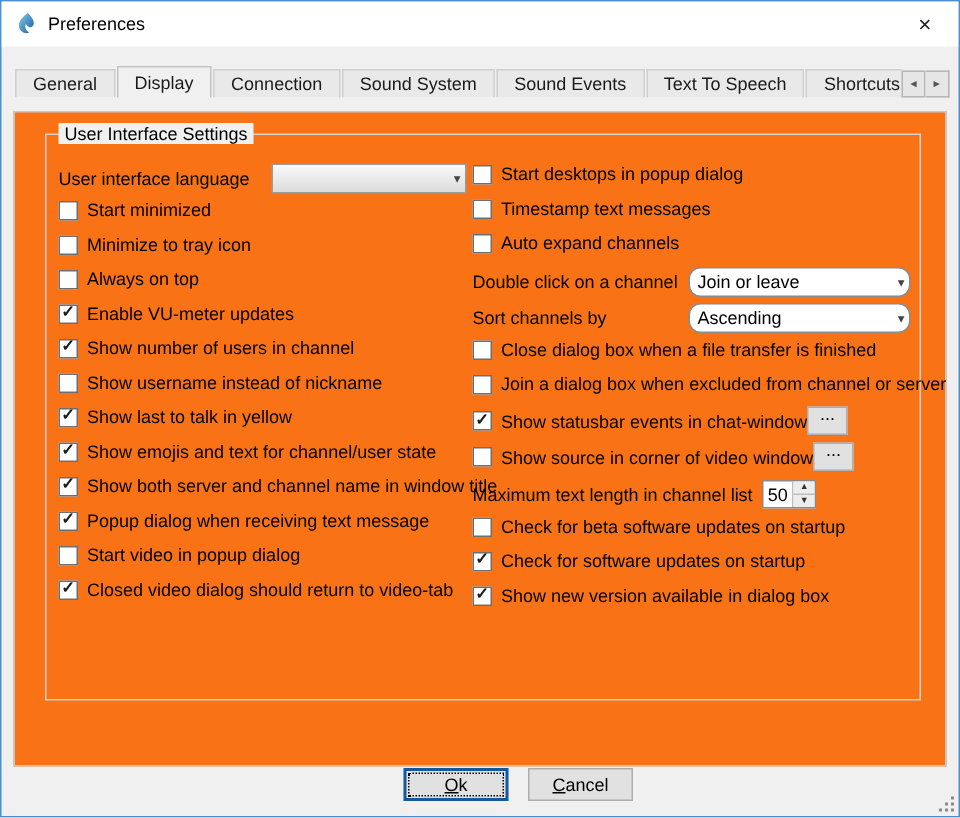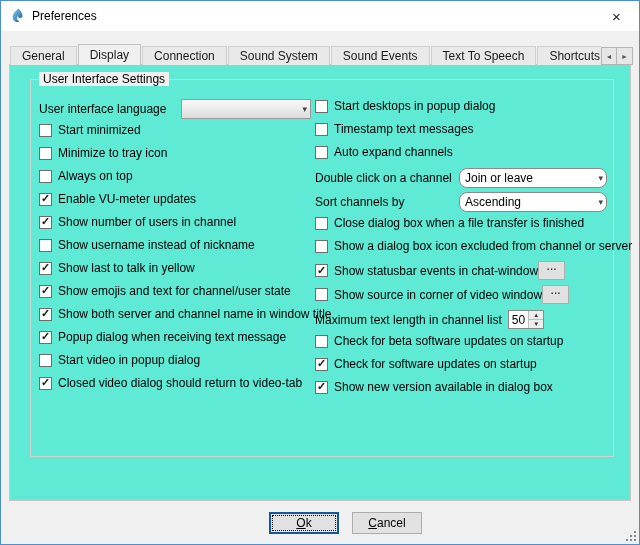--- a/index.html
+++ b/index.html
@@ -43,22 +43,22 @@
   }
   .tab-scroll-btn {
     width:16px; height:18px; background:#e6e6e6; border:1px solid #b5b5b5;
     display:flex; align-items:center; justify-content:center;
     font-size:7px; color:#555;
   }
   .tab-scroll-btn + .tab-scroll-btn { border-left:none; }
 
   
   .panel {
-    position:absolute; left:8px; top:63px; right:8px; height:437px;
-    background:#5eead4; border:1px solid #c8c8c8; z-index:1;
+    position:absolute; left:8px; top:73px; right:8px; height:437px;
+    background:#f97316; border:1px solid #c8c8c8; z-index:1;
   }
 
   
   .groupbox {
     position:absolute; left:20px; top:14px; width:584px; height:378px;
     border:1px solid #d2d2d2;
   }
   .groupbox-title {
     position:absolute; top:-8px; left:8px; background:#f0f0f0;
     padding:0 4px; color:#000;
@@ -263,21 +263,21 @@
             <span class="combo-arrow">▾</span>
           </span>
         </div>
 
         <label class="row check">
           <span class="cb" data-checked="false"></span>
           <span class="cb-label">Close dialog box when a file transfer is finished</span>
         </label>
         <label class="row check">
           <span class="cb" data-checked="false"></span>
-          <span class="cb-label">Show a dialog box icon excluded from channel or server</span>
+          <span class="cb-label">Join a dialog box when excluded from channel or server</span>
         </label>
 
         <div class="row btnrow">
           <label class="check-inline">
             <span class="cb" data-checked="true"></span>
             <span class="cb-label">Show statusbar events in chat-window</span>
           </label>
           <span class="btn-dots">...</span>
         </div>
 

